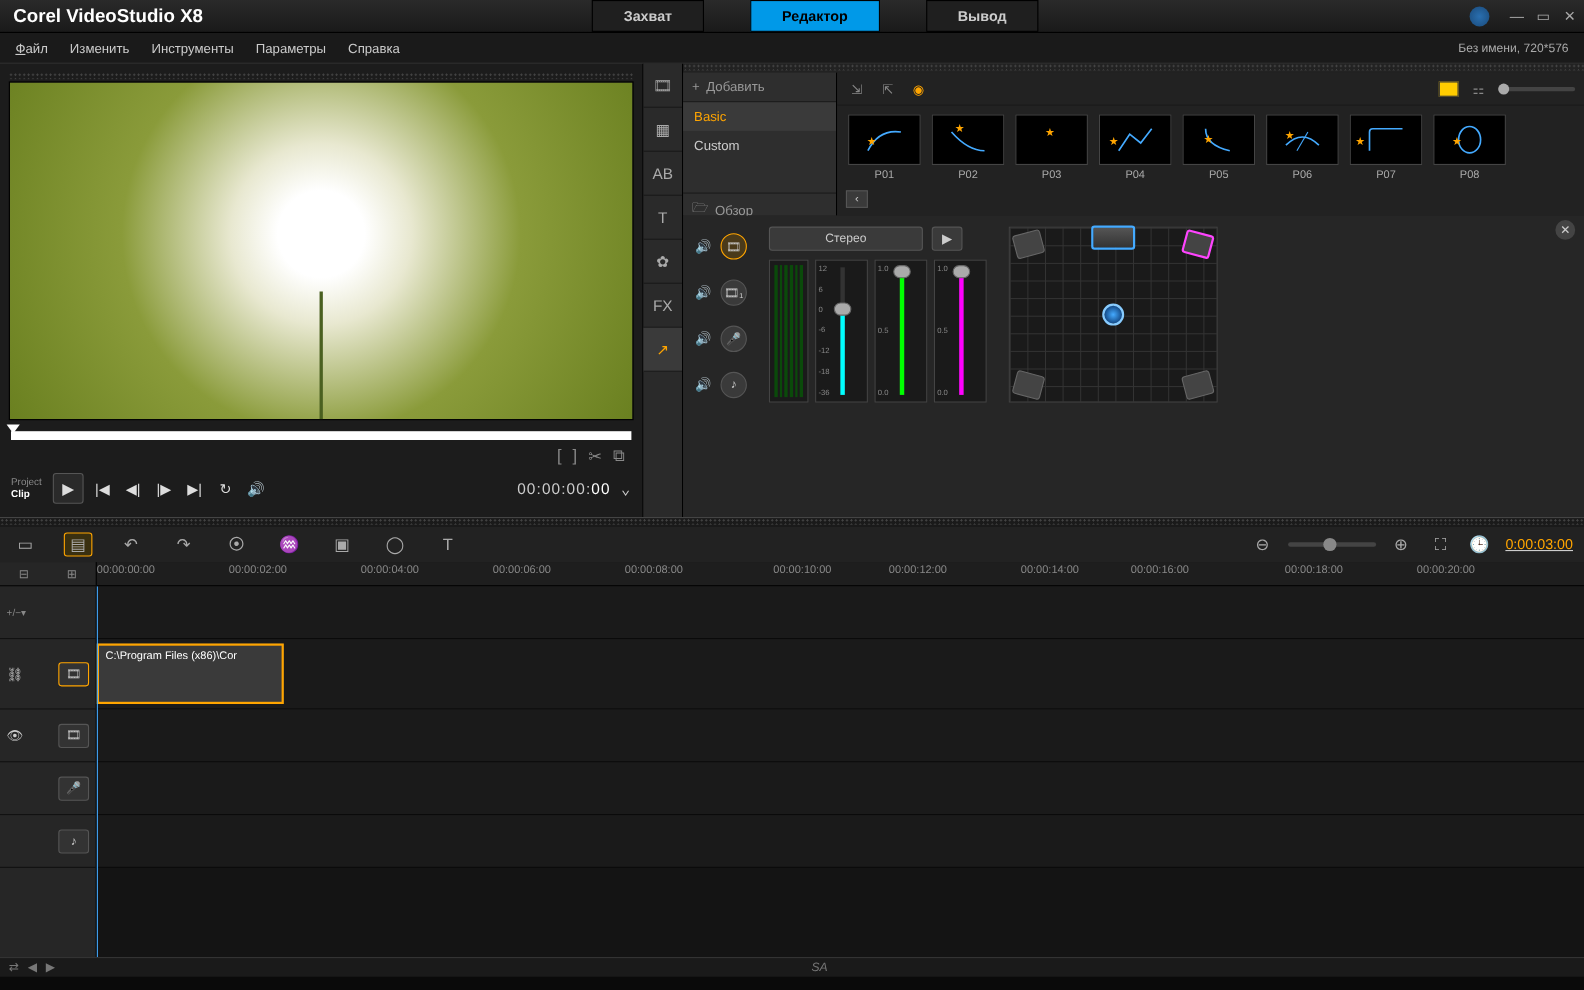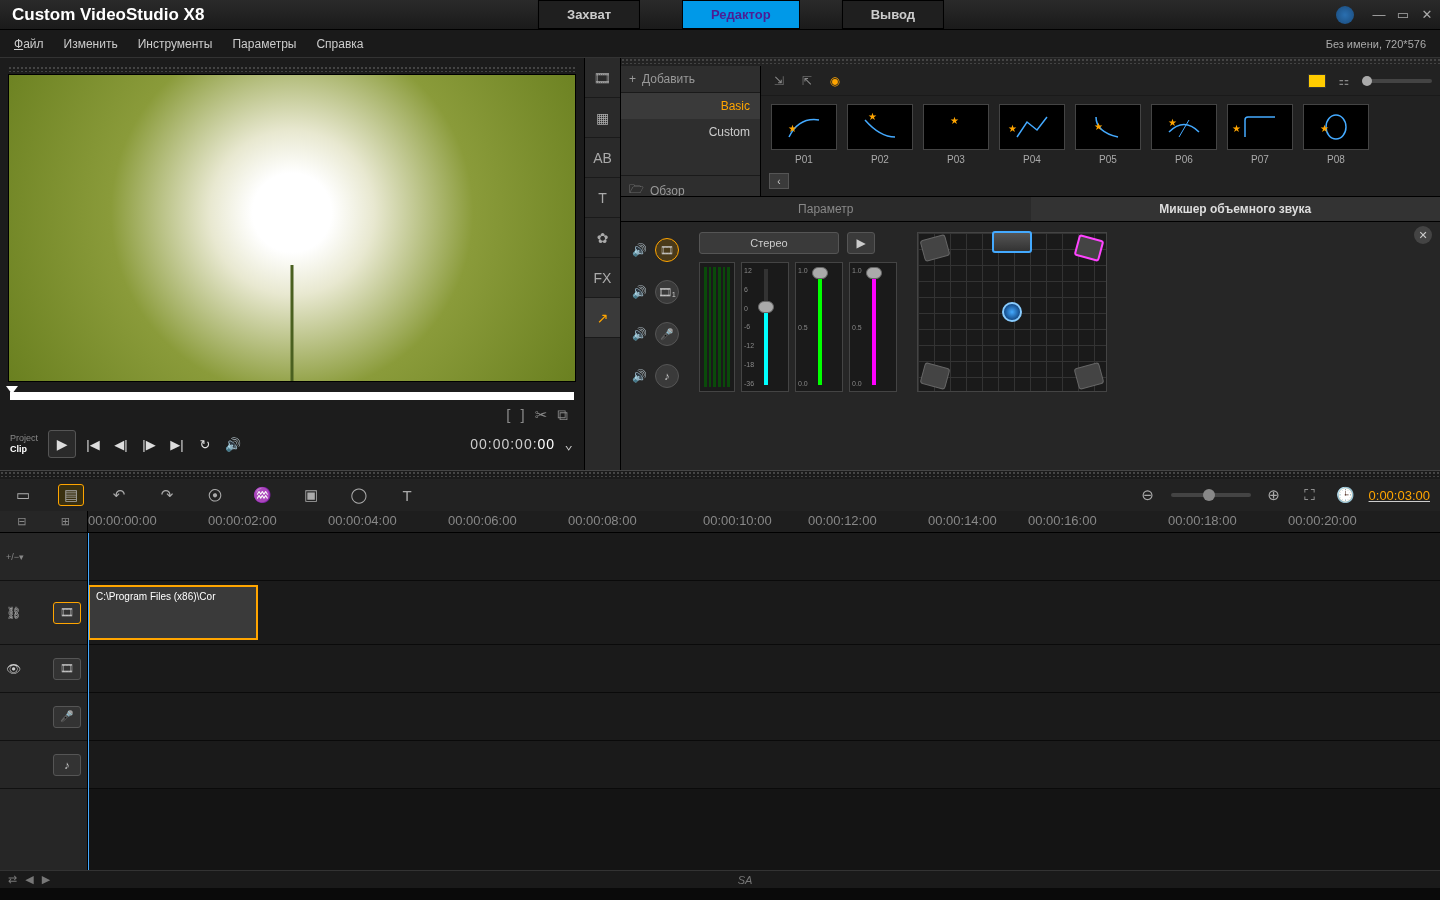--- a/index.html
+++ b/index.html
@@ -3,21 +3,21 @@
 <meta charset="utf-8">
 <style>
 * { margin:0; padding:0; box-sizing:border-box; font-family:"Segoe UI",Arial,sans-serif; user-select:none; }
 body { background:#0a0a0a; width:1440px; height:900px; overflow:hidden; color:#ccc; font-size:12px; }
 
 
 .titlebar { height:30px; background:linear-gradient(#2a2a2a,#1a1a1a); display:flex; align-items:center; padding:0 6px; border-bottom:1px solid #000; }
 .titlebar .app-title { font-size:17px; font-weight:600; color:#fff; margin-left:6px; }
 .titlebar .tabs { margin-left:auto; margin-right:auto; display:flex; position:absolute; left:50%; transform:translateX(-50%); }
 .titlebar .tab { padding:6px 28px; font-size:13px; font-weight:bold; background:#1f1f1f; border:1px solid #000; cursor:pointer;margin-left:42px; }
-.titlebar .tab.active { background:#0099e8; color:#4c1d95; }
+.titlebar .tab.active { background:#0099e8; color:#000000; }
 .titlebar .winctrl { margin-left:auto; display:flex; gap:10px; align-items:center; }
 .winbtn { width:14px; height:14px; display:flex; align-items:center; justify-content:center; cursor:pointer; color:#aaa; font-size:13px; }
 .globe-icon { width:18px; height:18px; background:radial-gradient(circle,#2a6fb0,#1a4a7a); border-radius:50%; margin-right:8px; }
 
 
 .menubar { height:28px; background:#1a1a1a; display:flex; align-items:center; padding:0 14px; gap:20px; border-bottom:1px solid #333; }
 .menubar span { font-size:12px; cursor:pointer; }
 .menubar .u { text-decoration:underline; }
 .menubar .status { margin-left:auto; font-size:11px; color:#aaa; }
 
@@ -39,21 +39,21 @@
 
 
 .library { flex:1; display:flex; background:#222; }
 .tool-col { width:36px; background:#2a2a2a; display:flex; flex-direction:column; border-right:1px solid #000;}
 .tool-btn { height:40px; display:flex; align-items:center; justify-content:center; cursor:pointer; color:#aaa; font-size:14px; border-bottom:1px solid #1a1a1a;}
 .tool-btn.active{ background:#3a3a3a; color:#ffa500;}
 .lib-main { flex:1; display:flex; flex-direction:column;}
 .lib-header { display:flex; height:130px;}
 .cat-list { width:140px; background:#2e2e2e; border-right:1px solid #000;}
 .cat-add { padding:6px 8px; display:flex; align-items:center; gap:6px; border-bottom:1px solid #1a1a1a; cursor:pointer; color:#999;}
-.cat-item { padding:6px 10px; cursor:pointer; font-size:12px;text-align:right;}
+.cat-item { padding:6px 10px; cursor:pointer; font-size:12px;}
 .cat-item.active { color:#ffa500; background:#3a3a3a;}
 .thumbs-area { flex:1; background:#222;}
 .thumb-toolbar{ height:30px; display:flex; align-items:center; gap:8px; padding:0 8px; border-bottom:1px solid #1a1a1a;}
 .thumb-toolbar .ticon{width:20px;height:20px;display:flex;align-items:center;justify-content:center;cursor:pointer;color:#888;}
 .thumb-toolbar .spacer{flex:1;}
 .view-toggle{width:18px;height:14px;background:#ffcc00;border:1px solid #333;cursor:pointer;}
 .tslider{ width:70px; height:4px; background:#444; border-radius:2px; position:relative;}
 .tslider::after{content:"";position:absolute;left:0;top:-3px;width:10px;height:10px;background:#aaa;border-radius:50%;}
 .thumbs-row{ display:flex; gap:10px; padding:8px 10px;}
 .thumb{ width:66px; display:flex; flex-direction:column; align-items:center; gap:4px; cursor:pointer;}
@@ -104,21 +104,21 @@
 .tl-toolbar{ height:32px; background:#222; display:flex; align-items:center; padding:0 10px; gap:22px;}
 .tl-tbtn{width:26px;height:22px;display:flex;align-items:center;justify-content:center;cursor:pointer;color:#aaa;font-size:15px;}
 .tl-tbtn.active{border:1px solid #ffa500;background:#3a3010;border-radius:3px;}
 .tl-right{margin-left:auto;display:flex;align-items:center;gap:10px;}
 .zoom-slider{width:80px;height:4px;background:#444;border-radius:2px;position:relative;}
 .zoom-slider::after{content:"";position:absolute;left:40%;top:-4px;width:12px;height:12px;background:#888;border-radius:50%;}
 .tl-timecode{font-family:monospace;font-size:13px;color:#ccc;text-decoration:underline;}
 .tl-timecode .orange{color:#ffa500;}
 .ruler-row{display:flex;height:22px;background:#1e1e1e;border-bottom:1px solid #000;}
 .track-head-col{width:88px;background:#262626;border-right:1px solid #000;}
-.ruler{flex:1;position:relative;font-size:13px;color:#888;text-decoration:underline;}
+.ruler{flex:1;position:relative;font-size:10px;color:#888;text-decoration:underline;}
 .ruler-tick{position:absolute;top:2px;}
 .tracks-area{flex:1;display:flex;overflow:hidden;}
 .track-heads{width:88px;background:#262626;display:flex;flex-direction:column;border-right:1px solid #000;}
 .track-head{height:64px;border-bottom:1px solid #111;display:flex;align-items:center;justify-content:space-between;padding:0 6px;}
 .track-head.small{height:48px;}
 .th-ico{width:28px;height:22px;background:#333;border:1px solid #555;border-radius:3px;display:flex;align-items:center;justify-content:center;font-size:11px;}
 .th-ico.active{border-color:#ffa500;}
 .tracks{flex:1;position:relative;background:#141414;}
 .track-lane{height:64px;border-bottom:1px solid #0a0a0a;position:relative;background:#1a1a1a;}
 .track-lane.small{height:48px;}
@@ -128,21 +128,21 @@
 
 .statusbar{height:18px;background:#1a1a1a;display:flex;align-items:center;padding:0 8px;gap:8px;color:#777;font-size:11px;border-top:1px solid #333;}
 .statusbar .center{margin:0 auto;font-style:italic;}
 
 svg{display:block;}
 </style>
 </head>
 <body>
 
 <div class="titlebar">
-  <span class="app-title">Custom VideoStudio X8</span>
+  <span class="app-title">Corel VideoStudio X8</span>
   <div class="tabs">
     <div class="tab">Захват</div>
     <div class="tab active">Редактор</div>
     <div class="tab">Вывод</div>
   </div>
   <div class="winctrl">
     <div class="globe-icon"></div>
     <div class="winbtn">—</div>
     <div class="winbtn">▭</div>
     <div class="winbtn">✕</div>
@@ -297,24 +297,20 @@
                 </div>
                 <span class="thumb-label">P08</span>
               </div>
           </div>
           <div style="padding:0 8px">
               <div class="chev-btn">‹</div>
             </div>
         </div>
       </div>
 
-      <div class="mixer-tabs">
-        <div class="mixer-tab">Параметр</div>
-        <div class="mixer-tab active">Микшер объемного звука</div>
-      </div>
 
       <div class="mixer-body">
         <div class="close-mix">✕</div>
         <div class="track-mutes">
           <div class="mute-row">
               <div class="mute-ico">🔊</div>
               <div class="track-ico active">🎞</div>
             </div>
           <div class="mute-row">
               <div class="mute-ico">🔊</div>

